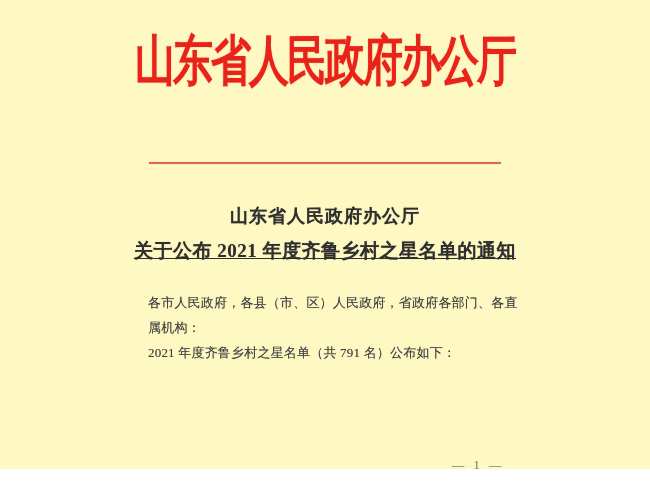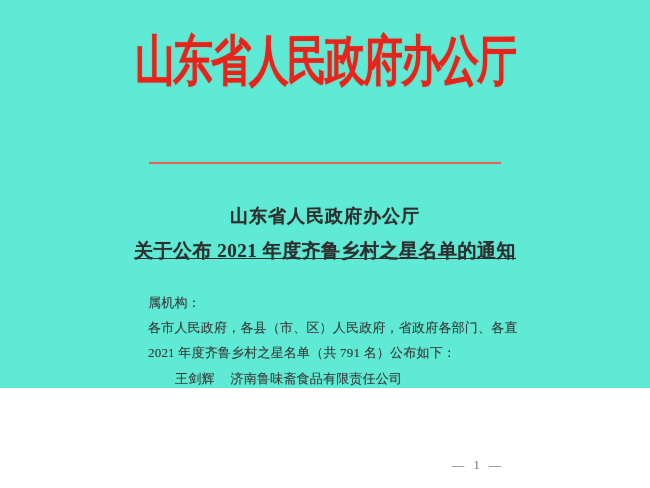--- a/index.html
+++ b/index.html
@@ -4,22 +4,22 @@
 <style>
   * { margin: 0; padding: 0; box-sizing: border-box; }
   html, body {
     width: 650px; height: 488px;
     background: #ffffff;
     font-family: "Liberation Serif", "DejaVu Serif", serif;
     overflow: hidden;
   }
   .page {
     position: relative;
-    width: 650px; height: 388px;
-    background: #5eead4;
+    width: 650px; height: 469px;
+    background: #fef9c3;
   }
   
   .masthead {
     position: absolute;
     top: 24px; left: 0; width: 650px;
     text-align: center;
     font-size: 40px;
     font-weight: bold;
     color: #e8231a;
     letter-spacing: -2px;
@@ -100,24 +100,21 @@
 
 
   <div class="red-rule"></div>
 
   <div class="doc-title">
     <div class="t1">山东省人民政府办公厅</div>
     <div class="t2">关于公布 2021 年度齐鲁乡村之星名单的通知</div>
   </div>
 
   <div class="body-text">
+    <div class="line">各市人民政府，各县（市、区）人民政府，省政府各部门、各直</div>
     <div class="line">属机构：</div>
-    <div class="line">各市人民政府，各县（市、区）人民政府，省政府各部门、各直</div>
     <div class="line">2021 年度齐鲁乡村之星名单（共 791 名）公布如下：</div>
 
-    <div class="line indent entry">
-      <span class="name">王剑辉</span><span class="org">济南鲁味斋食品有限责任公司</span>
-    </div>
   </div>
 
   <div class="page-number">— 1 —</div>
 
 </div>
 
 </body></html>

